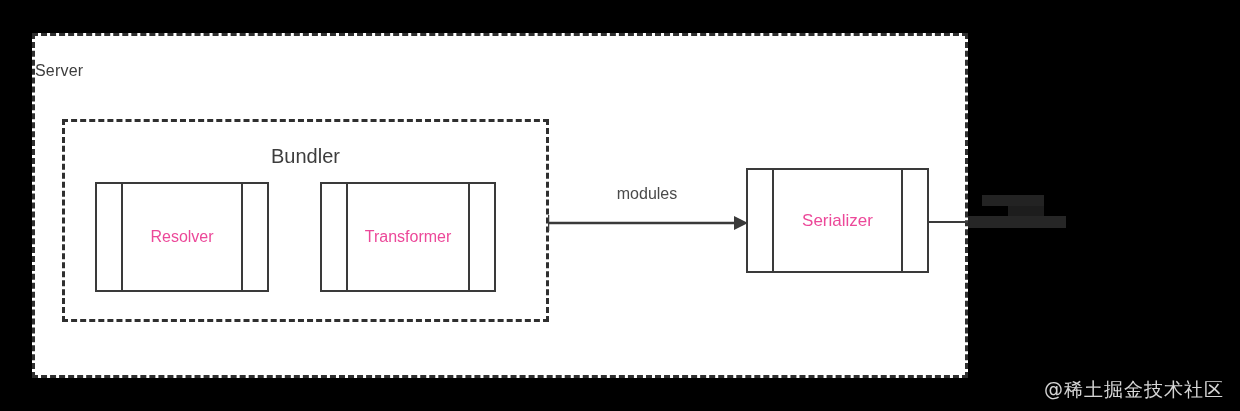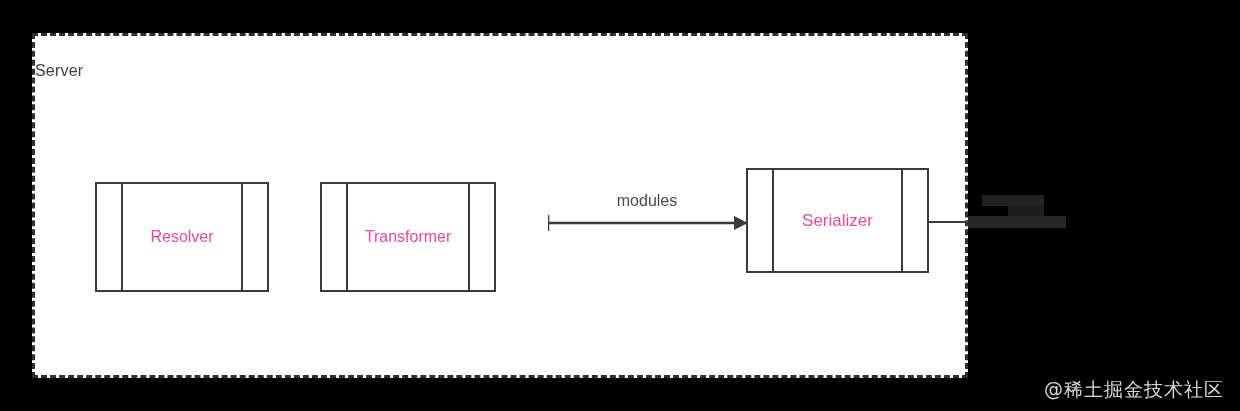--- a/index.html
+++ b/index.html
@@ -97,21 +97,21 @@
   .modules-arrow {
     position: absolute;
     left: 548px;
     top: 214px;
     width: 200px;
     height: 18px;
   }
   .modules-label {
     position: absolute;
     left: 592px;
-    top: 192px;
+    top: 185px;
     width: 110px;
     text-align: center;
     font-size: 16px;
     color: #4a4a4a;
   }
 
   
   .out-line-inner {
     position: absolute;
     left: 928px;
@@ -184,20 +184,23 @@
 </head>
 <body>
 
 <div id="canvas">
 
   <div class="server-box">
     <div class="server-title">Server</div>
 
   </div>
 
+  <div class="bundler-box">
+    <div class="bundler-title">Bundler</div>
+  </div>
 
   <div class="proc" id="transformer-box">
     <div class="proc-label">Transformer</div>
   </div>
 
   <div class="proc" id="resolver-box">
     <div class="proc-label">Resolver</div>
   </div>
 
   <div class="modules-label">modules</div>

